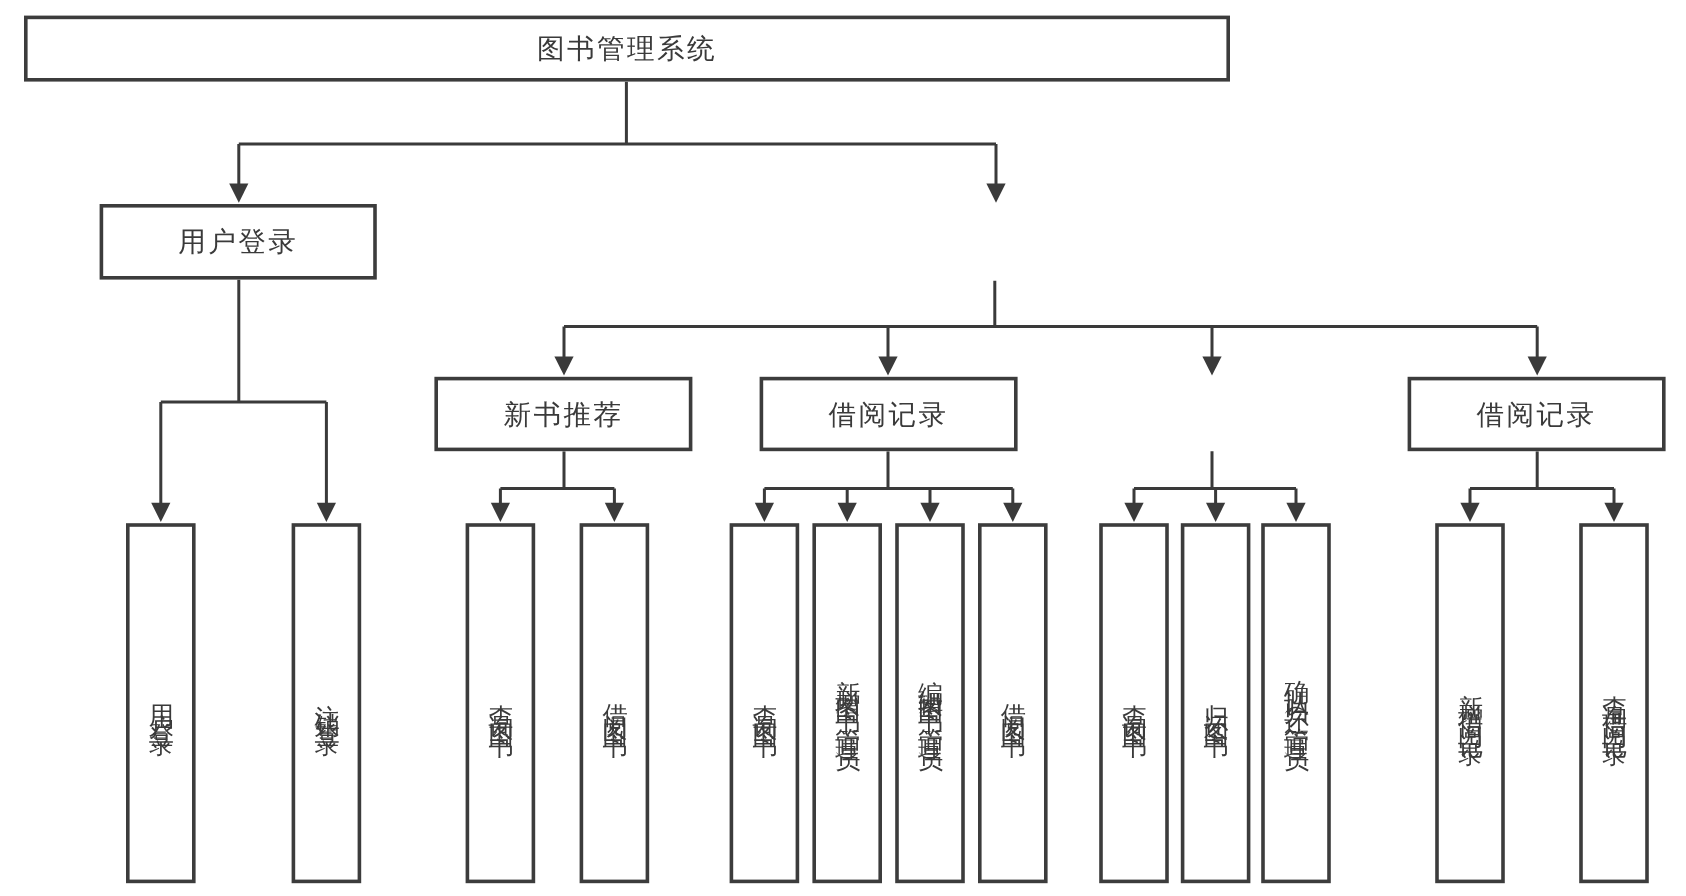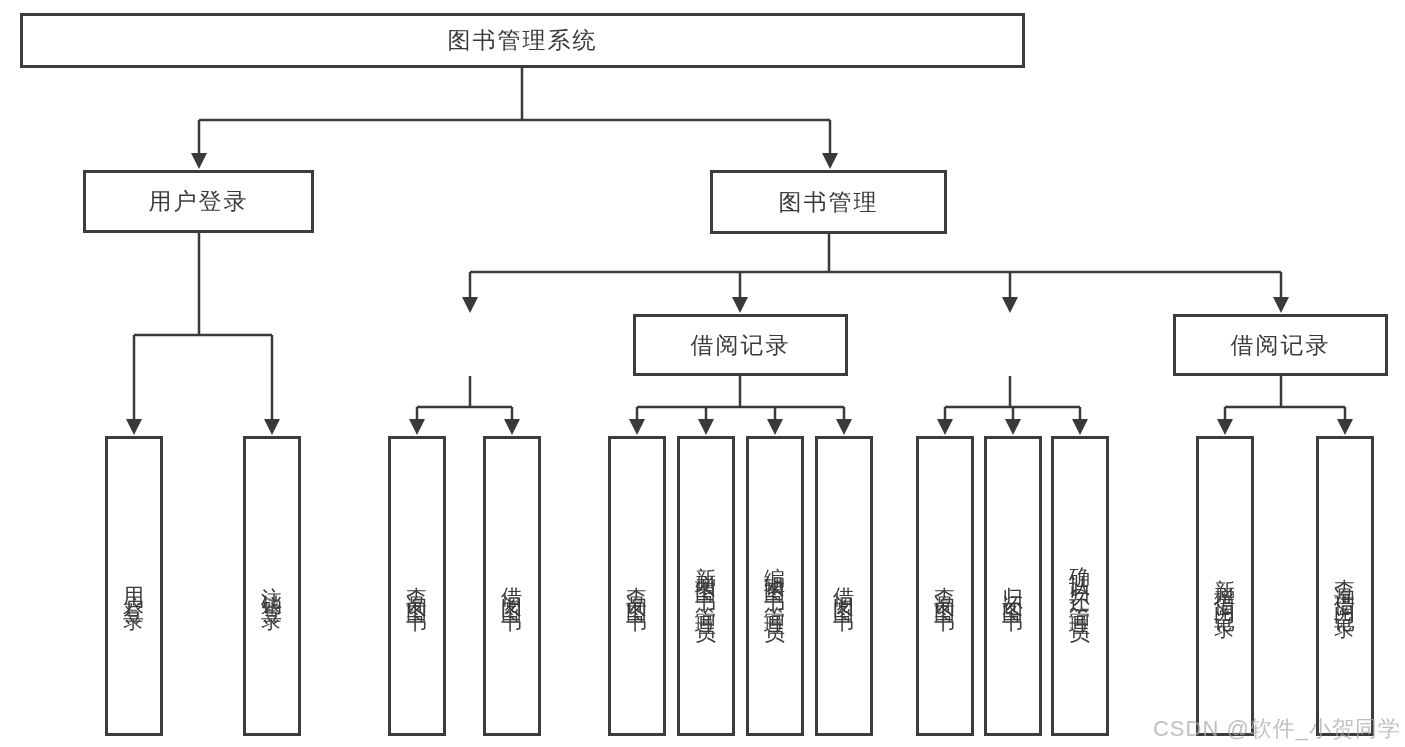--- a/index.html
+++ b/index.html
@@ -92,24 +92,24 @@
     <polygon points="1337,419 1353,419 1345,435"></polygon>
   </svg>
 
   <div class="box" style="left:20px;top:13px;width:1005px;height:55px">
     <span class="hlabel">图书管理系统</span>
   </div>
 
   <div class="box" style="left:83px;top:170px;width:231px;height:63px">
     <span class="hlabel">用户登录</span>
   </div>
-  <div class="box" style="left:710px;top:170px;width:237px;height:64px">
-    <span class="hlabel">图书管理</span>
+
+  <div class="box" style="left:362px;top:314px;width:215px;height:62px">
+    <span class="hlabel">新书推荐</span>
   </div>
-
   <div class="box" style="left:633px;top:314px;width:215px;height:62px">
     <span class="hlabel">借阅记录</span>
   </div>
   <div class="box" style="left:1173px;top:314px;width:215px;height:62px">
     <span class="hlabel">借阅记录</span>
   </div>
 
   <div class="box leaf" style="left:105px">
     <span class="vtext">用户登录</span>
   </div>
@@ -147,15 +147,14 @@
     <span class="vtext">确认归还（管理员）</span>
   </div>
 
   <div class="box leaf" style="left:1196px">
     <span class="vtext">新增借阅记录</span>
   </div>
   <div class="box leaf" style="left:1316px">
     <span class="vtext">查询借阅记录</span>
   </div>
 
-  <div class="watermark">CSDN @软件_小贺同学</div>
 
 </div>
 
 </body></html>

